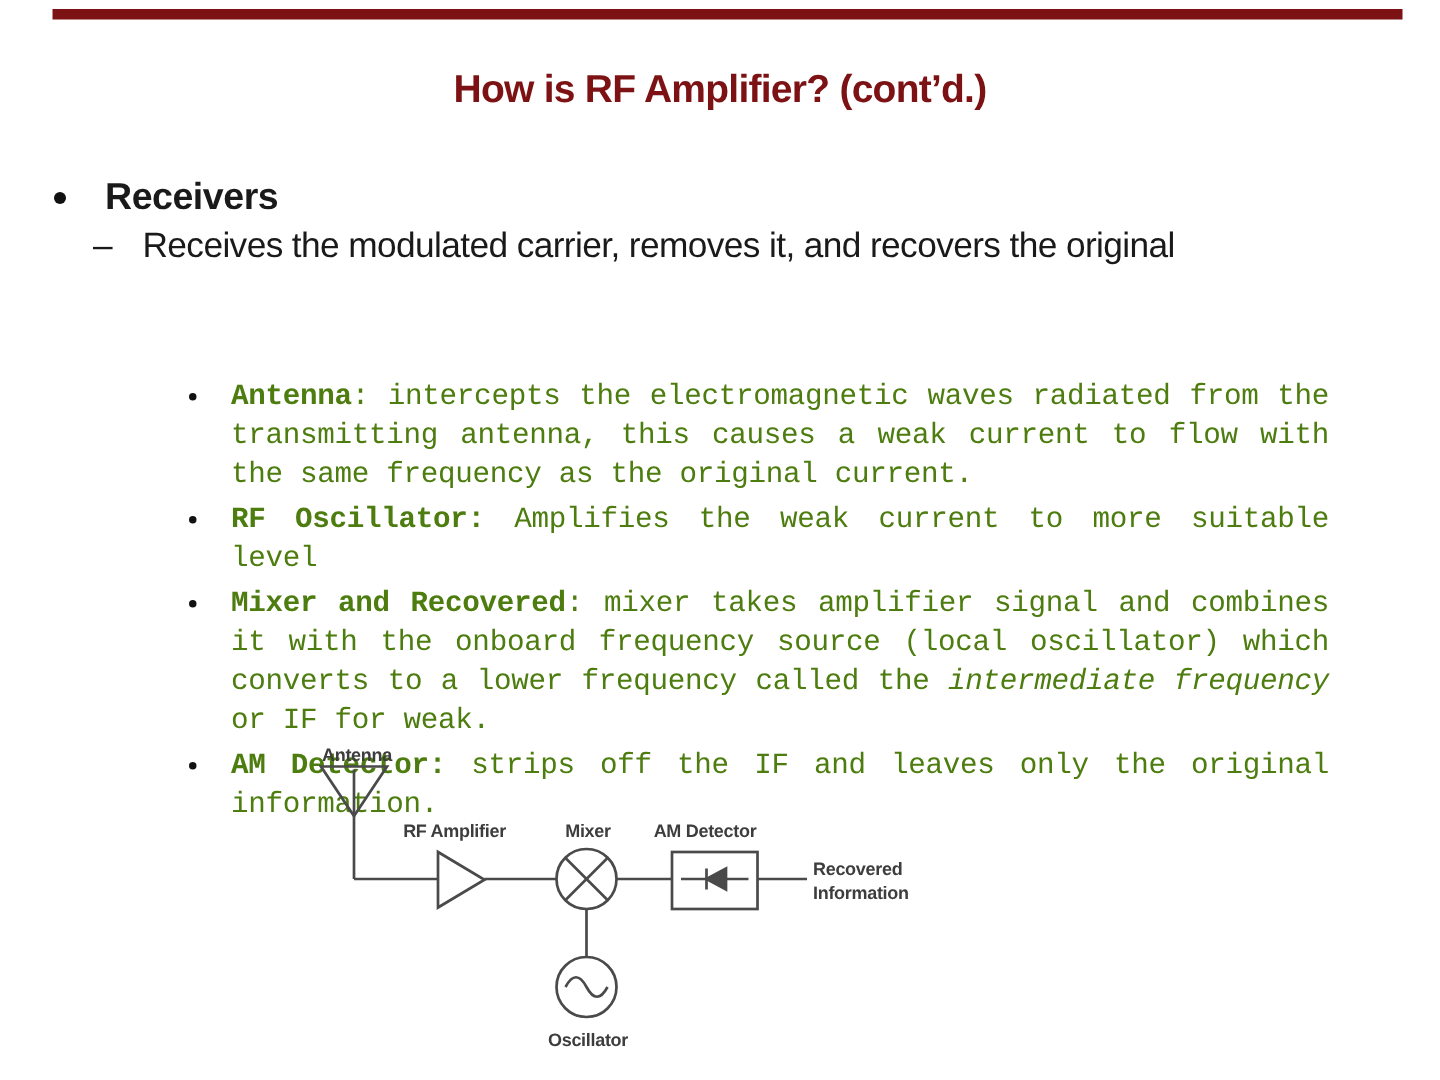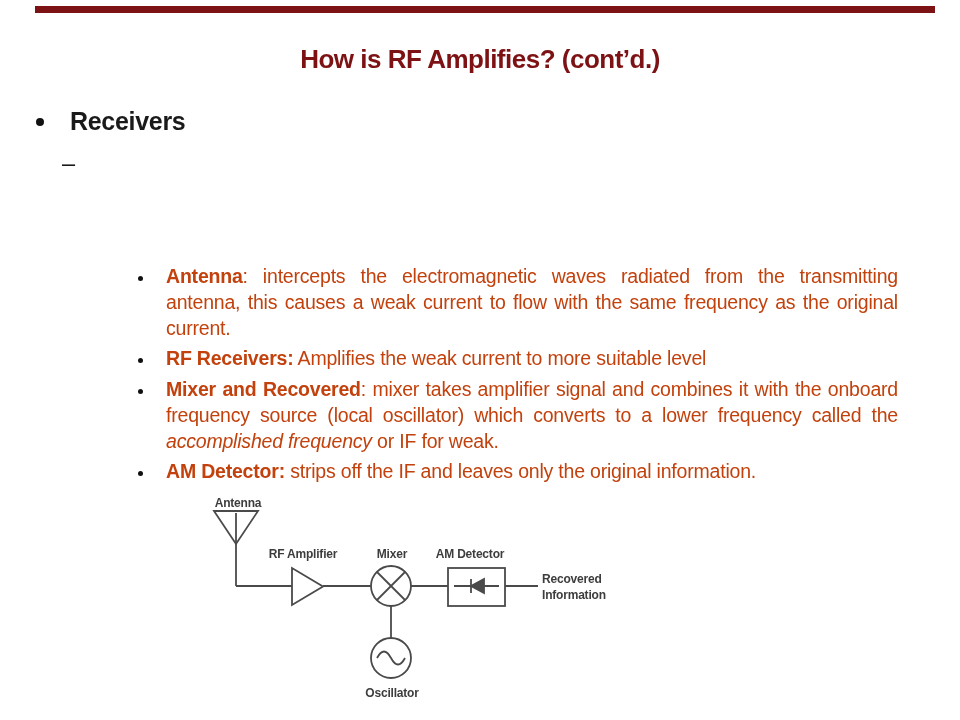--- a/index.html
+++ b/index.html
@@ -8,38 +8,38 @@
     font-family:"Liberation Sans",sans-serif;color:#1a1a1a;
   }
   .top-bar{
     position:absolute;left:35px;top:6px;width:900px;height:7px;
   }
   .slide-title{
     position:absolute;left:0;top:44px;width:960px;text-align:center;
     font-size:26px;font-weight:bold;letter-spacing:-0.5px;margin:0;
   }
   .bullet1-row{
-    position:absolute;left:36px;top:107px;display:flex;align-items:center;
+    position:absolute;left:36px;top:117px;display:flex;align-items:center;
   }
   .bullet1-dot{
     width:8px;height:8px;border-radius:50%;background:#111;margin-right:26px;flex:0 0 auto;
   }
   .bullet1-text{
     font-size:25px;font-weight:bold;letter-spacing:-0.3px;
   }
   .dash-block{
     position:absolute;left:62px;top:149px;display:flex;
     font-size:23.5px;line-height:29px;letter-spacing:-0.4px;
   }
   .dash-glyph{width:33px;flex:0 0 auto;}
   .dash-lines{width:832px;}
   .sub-list{
     position:absolute;left:118px;top:247px;width:766px;
-    font-size:19.5px;line-height:26px;letter-spacing:-0.2px;color:#c2410c;
-    list-style:none;margin:16px;padding:0;
+    font-size:19.5px;line-height:26px;letter-spacing:-0.2px;color:#4d7c0f;
+    list-style:none;margin:4px;padding:0;font-family:Liberation Mono, monospace;
   }
   .sub-item{display:flex;margin:0 0 4px 0;}
   .sub-dot-col{width:32px;flex:0 0 auto;padding-top:1px;}
   .sub-dot{
     display:inline-block;width:5px;height:5px;border-radius:50%;background:#111;
     margin-left:4px;vertical-align:middle;
   }
   .sub-text{width:732px;text-align:justify;}
   .sub-text b{font-weight:bold;}
   .sub-text em{font-style:italic;}
@@ -47,45 +47,46 @@
   .dg-label{
     font-family:"Liberation Sans",sans-serif;font-size:12px;font-weight:bold;
     fill:#3d3d3d;letter-spacing:-0.2px;
   }
 </style>
 </head>
 <body>
 
 <div class="top-bar" style="background: rgb(124, 18, 20);"></div>
 
-<h1 class="slide-title" style="color: rgb(124, 18, 20);">How is RF Amplifies? (cont’d.)</h1>
+<h1 class="slide-title" style="color: rgb(124, 18, 20);">How is RF Amplifier? (cont’d.)</h1>
 
 <div class="bullet1-row">
   <span class="bullet1-dot"></span>
   <span class="bullet1-text">Receivers</span>
 </div>
 
 <div class="dash-block">
   <span class="dash-glyph">–</span>
   <div class="dash-lines">
+    <div>Receives the modulated carrier, removes it, and recovers the original</div>
   </div>
 </div>
 
 <ul class="sub-list">
   <li class="sub-item">
     <span class="sub-dot-col"><span class="sub-dot"></span></span>
     <p class="sub-text" style="margin:0"><b>Antenna</b><span>: intercepts the electromagnetic waves radiated from the transmitting antenna, this causes a weak current to flow with the same frequency as the original current.</span></p>
   </li>
   <li class="sub-item">
     <span class="sub-dot-col"><span class="sub-dot"></span></span>
-    <p class="sub-text" style="margin:0"><b>RF Receivers:</b><span> Amplifies the weak current to more suitable level</span></p>
+    <p class="sub-text" style="margin:0"><b>RF Oscillator:</b><span> Amplifies the weak current to more suitable level</span></p>
   </li>
   <li class="sub-item">
     <span class="sub-dot-col"><span class="sub-dot"></span></span>
-    <p class="sub-text" style="margin:0"><b>Mixer and Recovered</b><span>: mixer takes amplifier signal and combines it with the onboard frequency source (local oscillator) which converts to a lower frequency called the </span><em>accomplished frequency</em><span> or IF for weak.</span></p>
+    <p class="sub-text" style="margin:0"><b>Mixer and Recovered</b><span>: mixer takes amplifier signal and combines it with the onboard frequency source (local oscillator) which converts to a lower frequency called the </span><em>intermediate frequency</em><span> or IF for weak.</span></p>
   </li>
   <li class="sub-item">
     <span class="sub-dot-col"><span class="sub-dot"></span></span>
     <p class="sub-text" style="margin:0"><b>AM Detector:</b><span> strips off the IF and leaves only the original information.</span></p>
   </li>
 </ul>
 
 <svg class="diagram-svg" width="960" height="720" viewBox="0 0 960 720">
   <g stroke="#4a4a4a" stroke-width="1.8" fill="none">
 

